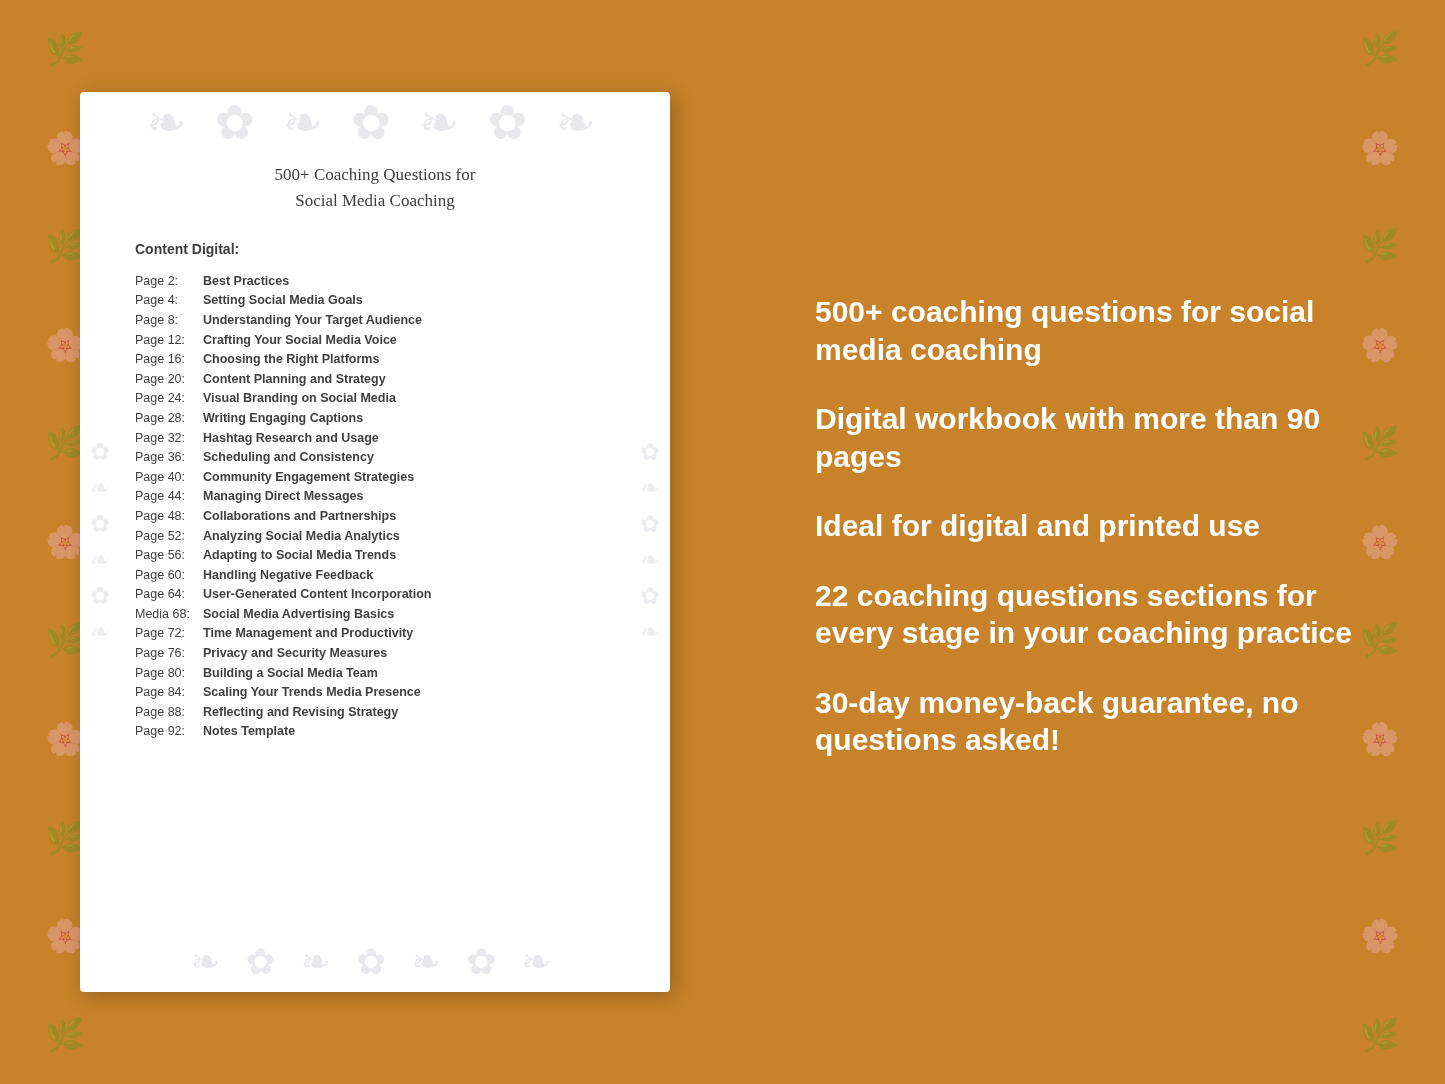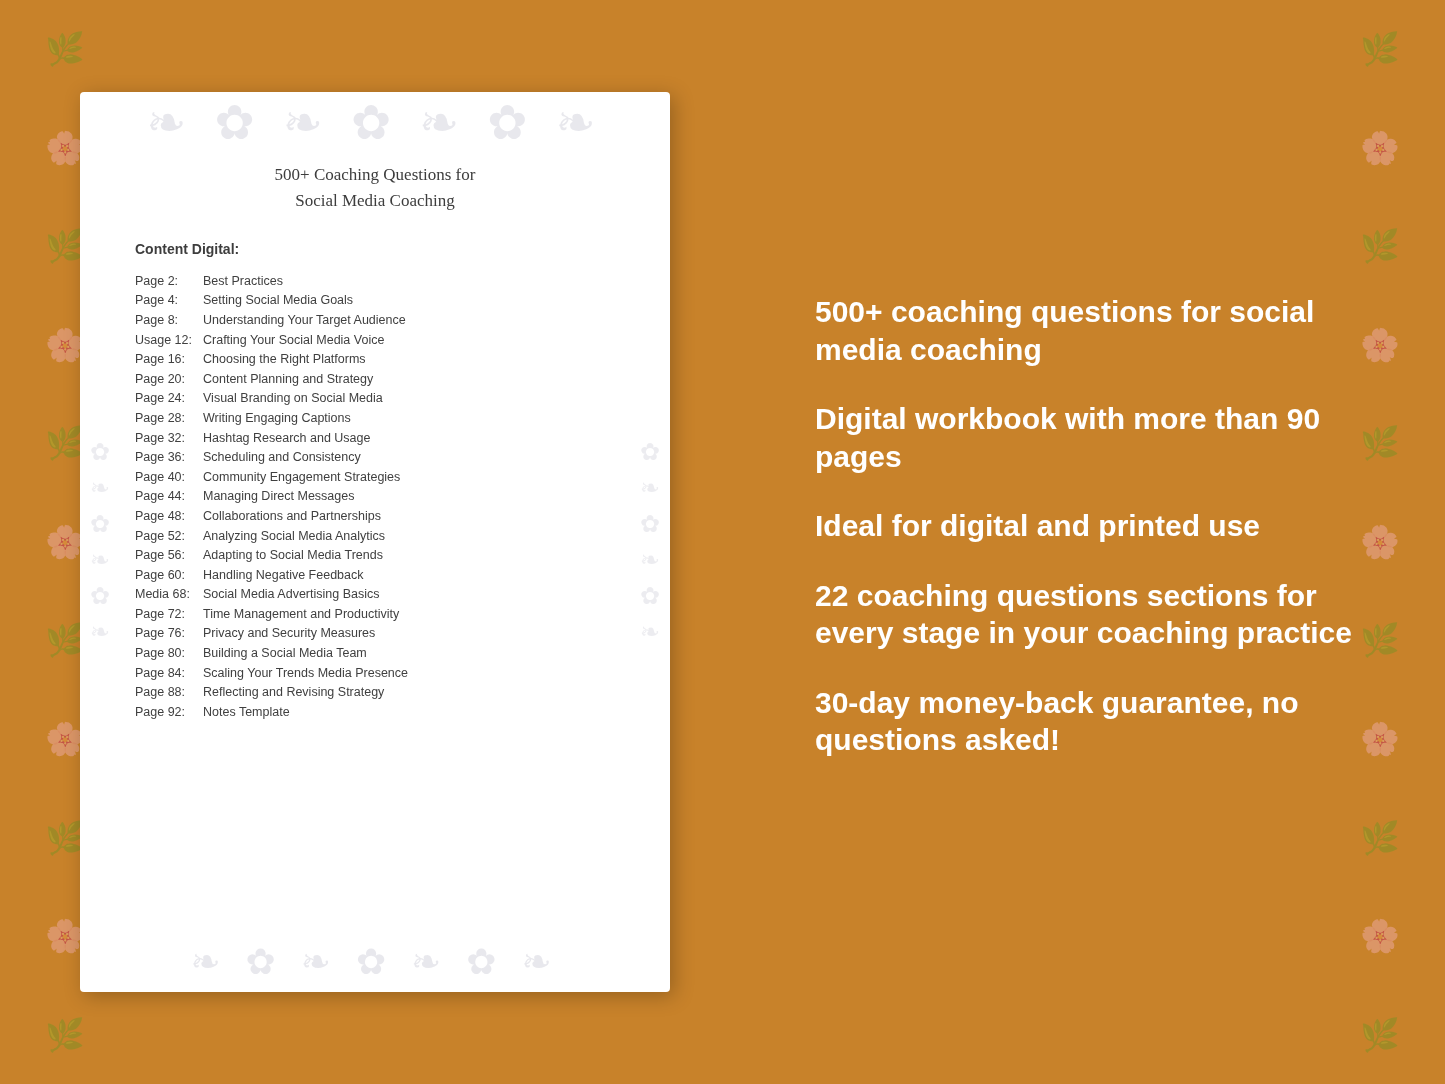--- a/index.html
+++ b/index.html
@@ -156,20 +156,21 @@
       gap: 4px;
     }
 
     .toc-page {
       min-width: 64px;
       flex-shrink: 0;
     }
 
     .toc-title {
       flex: 1;
+      font-weight: bold;
     }
 
     
     .text-panel {
       flex: 1;
       color: white;
       max-width: 550px;
     }
 
     .feature-text {
@@ -248,21 +249,21 @@
         </li>
         <li class="toc-item">
           <span class="toc-page">Page  4:</span>
           <span class="toc-title">Setting Social Media Goals</span>
         </li>
         <li class="toc-item">
           <span class="toc-page">Page  8:</span>
           <span class="toc-title">Understanding Your Target Audience</span>
         </li>
         <li class="toc-item">
-          <span class="toc-page">Usage 12:</span>
+          <span class="toc-page">Page 12:</span>
           <span class="toc-title">Crafting Your Social Media Voice</span>
         </li>
         <li class="toc-item">
           <span class="toc-page">Page 16:</span>
           <span class="toc-title">Choosing the Right Platforms</span>
         </li>
         <li class="toc-item">
           <span class="toc-page">Page 20:</span>
           <span class="toc-title">Content Planning and Strategy</span>
         </li>
@@ -298,20 +299,24 @@
           <span class="toc-page">Page 52:</span>
           <span class="toc-title">Analyzing Social Media Analytics</span>
         </li>
         <li class="toc-item">
           <span class="toc-page">Page 56:</span>
           <span class="toc-title">Adapting to Social Media Trends</span>
         </li>
         <li class="toc-item">
           <span class="toc-page">Page 60:</span>
           <span class="toc-title">Handling Negative Feedback</span>
+        </li>
+        <li class="toc-item">
+          <span class="toc-page">Page 64:</span>
+          <span class="toc-title">User-Generated Content Incorporation</span>
         </li>
         <li class="toc-item">
           <span class="toc-page">Media 68:</span>
           <span class="toc-title">Social Media Advertising Basics</span>
         </li>
         <li class="toc-item">
           <span class="toc-page">Page 72:</span>
           <span class="toc-title">Time Management and Productivity</span>
         </li>
         <li class="toc-item">

